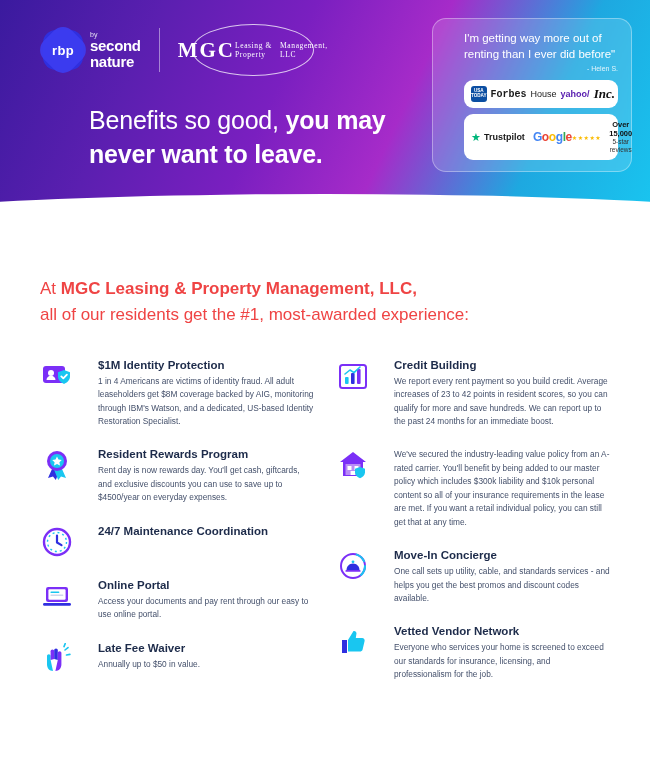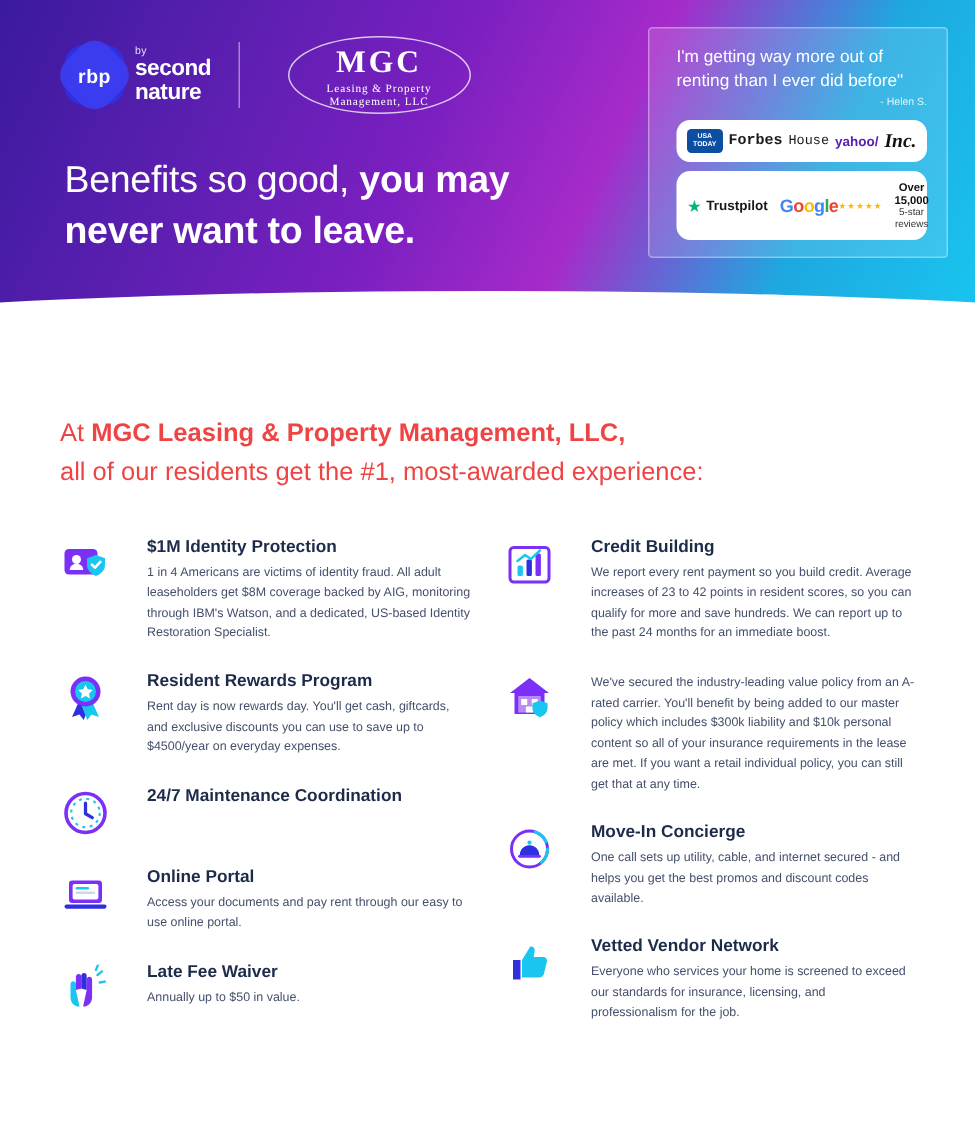--- a/index.html
+++ b/index.html
@@ -76,21 +76,21 @@
   .sn-text { color: #ffffff; line-height: 1.05; }
   .sn-by { font-size: 7px; opacity: .85; letter-spacing: .2px; }
   .sn-name { font-size: 15px; font-weight: bold; letter-spacing: -.3px; }
   .logo-divider {
     width: 1px; height: 44px;
     background: rgba(255,255,255,.45);
     margin: 0 18px;
   }
   .mgc-logo {
     width: 150px; height: 56px;
-    display: flex; flex-direction: column;
+    display: flex; 
     align-items: center; justify-content: center;
     color: #ffffff;
     position: relative;
   }
   .mgc-logo .oval {
     position: absolute;
     left: 14px; right: 14px; top: 2px; bottom: 2px;
     border: 1.5px solid rgba(255,255,255,.75);
     border-radius: 50%;
   }
@@ -105,32 +105,33 @@
     position: relative; z-index: 2;
   }
 
   .hero-head {
     margin-top: 26px;
     color: #ffffff;
     font-size: 25px;
     line-height: 1.35;
     max-width: 400px;
     letter-spacing: -.2px;
+    margin-left: 46px;
   }
   .hero-head .bold { font-weight: bold; }
 
   
   .review-card {
     position: absolute;
     right: 18px; top: 18px;
     width: 200px;
     background: rgba(255,255,255,.14);
     border: 1px solid rgba(255,255,255,.35);
-    border-radius: 3px;
-    padding: 12px 13px 11px 18px;
+    border-radius: 14px;
+    padding: 12px 13px 11px 31px;
     z-index: 5;
     backdrop-filter: blur(2px);
   }
   .review-quote {
     color: #ffffff;
     font-size: 11.5px;
     line-height: 1.35;
     font-weight: 500;
   }
   .review-attr {
@@ -149,21 +150,21 @@
   }
   .press-row.second { margin-top: 6px; padding: 7px; }
   .press-usa {
     width: 24px; height: 16px; border-radius: 3px;
     background: #0b4ea2; color: #fff;
     font-size: 4.6px; font-weight: bold;
     display: flex; align-items: center; justify-content: center;
     text-align: center; line-height: 1.05;
   }
   .press-forbes { font-family: Liberation Mono, monospace; font-size: 10px; font-weight: bold; color: #1a1a1a; }
-  .press-house { font-family: Liberation Mono, monospace; font-size: 9px; color: #1a1a1a; }
+  .press-house { font-family: Liberation Sans, sans-serif; font-size: 9px; color: #1a1a1a; }
   .press-yahoo { font-size: 9px; font-weight: bold; color: #5a20b0; }
   .press-inc { font-family: "Liberation Serif", serif; font-size: 13px; font-weight: bold; color: #111; font-style: italic; }
   .trust-star { color: #00b67a; font-size: 11px; }
   .press-trust { font-size: 9px; font-weight: bold; color: #191919; }
   .google-wrap { display: flex; flex-direction: row; align-items: center; }
   .g-text { font-size: 12px; font-weight: bold; letter-spacing: -.4px; }
   .g-b { color: #4285F4; } .g-r { color: #EA4335; } .g-y { color: #FBBC05; } .g-g { color: #34A853; }
   .g-stars { color: #FBBC05; font-size: 6px; letter-spacing: .5px; }
   .reviews-count { text-align: center; line-height: 1.15; }
   .rc-top { font-size: 7.5px; font-weight: bold; color: #111; }
@@ -406,21 +407,21 @@
           <svg width="32" height="32" viewBox="0 0 32 32">
             <circle cx="16" cy="16" r="12" fill="none" stroke="#7b2ff7" stroke-width="2"></circle>
             <circle cx="16" cy="16" r="12" fill="none" stroke="#19c6f0" stroke-width="2" stroke-dasharray="10 50" stroke-linecap="round"></circle>
             <path d="M9.5 20h13c0-3.6-2.9-6.5-6.5-6.5S9.5 16.4 9.5 20z" fill="#2f2fe0"></path>
             <rect x="8.4" y="20" width="15.2" height="1.8" rx=".9" fill="#7b2ff7"></rect>
             <circle cx="16" cy="11.8" r="1.4" fill="#19c6f0"></circle>
           </svg>
         </div>
         <div>
           <div class="b-title">Move-In Concierge</div>
-          <div class="b-desc">One call sets up utility, cable, and internet secured - and helps you get the best promos and discount codes available.</div>
+          <div class="b-desc">One call sets up utility, cable, and standards services - and helps you get the best promos and discount codes available.</div>
         </div>
       </div>
 
       <div class="benefit">
         <div class="icon">
           <svg width="32" height="32" viewBox="0 0 32 32">
             <path d="M5 14h5v13H5z" fill="#2f2fe0"></path>
             <path d="M11 14l5.5-9c1.6-.4 3 .7 3 2.3L18.8 12h6.4c1.6 0 2.8 1.5 2.4 3l-2 8.4c-.3 1.3-1.5 2.2-2.8 2.2H11z" fill="#19c6f0"></path>
           </svg>
         </div>

